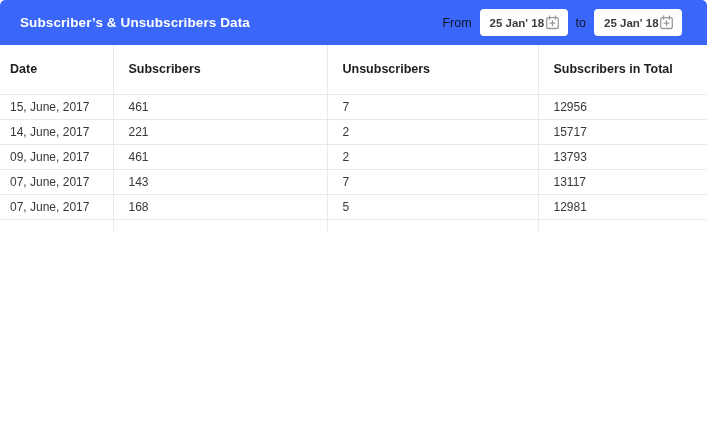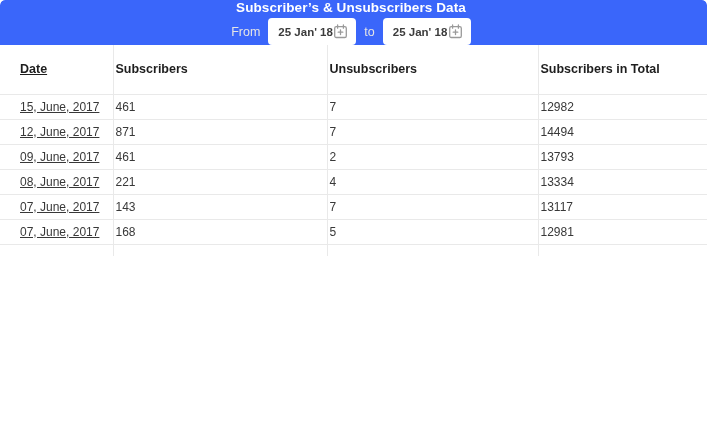--- a/index.html
+++ b/index.html
@@ -17,35 +17,34 @@
   }
   
   .header-bar {
     height: 45px;
     background: var(--header-bg, #3A66FA);
     border-radius: 5px 5px 0 0;
     display: flex;
     align-items: center;
     justify-content: space-between;
     padding: 0 25px 0 20px;
-    flex-direction: column;
   }
   .title {
     color: #ffffff;
     font-size: 13.5px;
     font-weight: bold;
     letter-spacing: .1px;
   }
   .date-range {
     display: flex;
     align-items: center;
     gap: 8px;
   }
   .range-label {
-    color: #e5e5e5;
+    color: #0f172a;
     font-size: 12.5px;
   }
   .date-box {
     width: 88px;
     height: 27px;
     background: #ffffff;
     border-radius: 4px;
     display: flex;
     align-items: center;
     justify-content: space-between;
@@ -66,25 +65,25 @@
     table-layout: fixed;
   }
   col.c1 { width: 113px; }
   col.c2 { width: 214px; }
   col.c3 { width: 211px; }
   th, td {
     text-align: left;
     vertical-align: middle;
     border-right: 1px solid var(--border-color, #e9e9e9);
     border-bottom: 1px solid var(--border-color, #e9e9e9);
-    padding-left: 2px;
+    padding-left: 15px;
     white-space: nowrap;
     overflow: hidden;
   }
-  th:first-child, td:first-child { padding-left: 20px; text-decoration: underline; }
+  th:first-child, td:first-child { padding-left: 10px; }
   th:last-child, td:last-child { border-right: none; }
   thead th {
     height: 49px;
     font-size: 12.5px;
     font-weight: bold;
     color: #1e1e1e;
   }
   tbody td {
     height: 25px; 
     font-size: 12px;
@@ -146,39 +145,33 @@
         <th>Subscribers</th>
         <th>Unsubscribers</th>
         <th>Subscribers in Total</th>
       </tr>
     </thead>
     <tbody>
         <tr>
           <td>15, June, 2017</td>
           <td>461</td>
           <td>7</td>
-          <td>12982</td>
+          <td>12956</td>
         </tr>
         <tr>
-          <td>12, June, 2017</td>
-          <td>871</td>
-          <td>7</td>
-          <td>14494</td>
+          <td>14, June, 2017</td>
+          <td>221</td>
+          <td>2</td>
+          <td>15717</td>
         </tr>
         <tr>
           <td>09, June, 2017</td>
           <td>461</td>
           <td>2</td>
           <td>13793</td>
-        </tr>
-        <tr>
-          <td>08, June, 2017</td>
-          <td>221</td>
-          <td>4</td>
-          <td>13334</td>
         </tr>
         <tr>
           <td>07, June, 2017</td>
           <td>143</td>
           <td>7</td>
           <td>13117</td>
         </tr>
         <tr>
           <td>07, June, 2017</td>
           <td>168</td>

